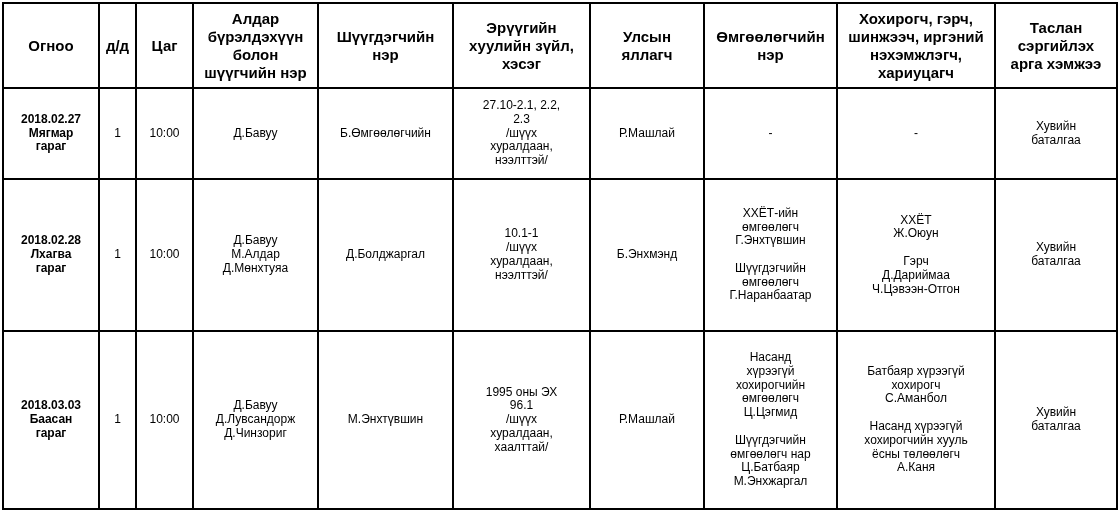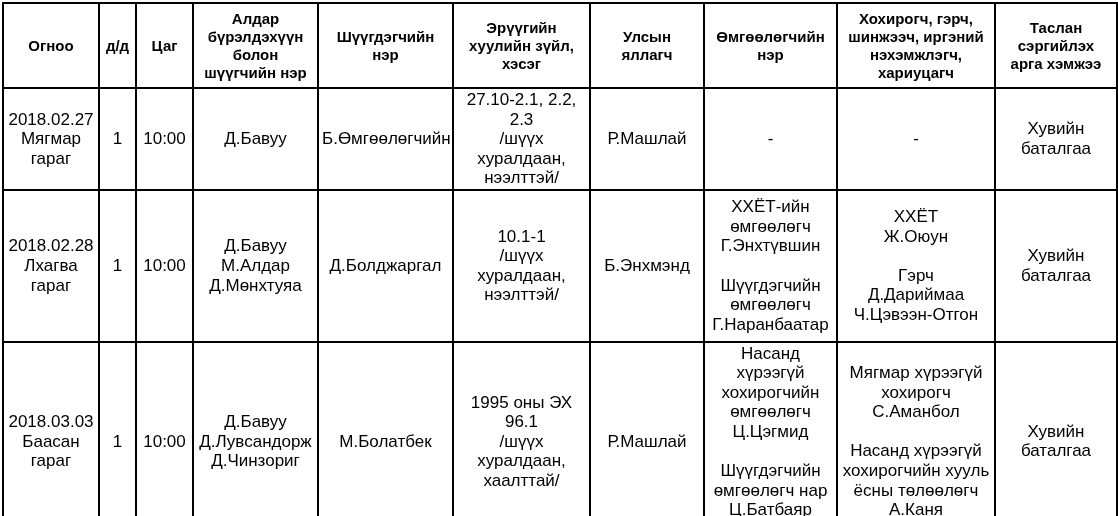--- a/index.html
+++ b/index.html
@@ -33,26 +33,26 @@
     padding: 1px 3px;
     color: #000000;
     background: #ffffff;
   }
   table.schedule th {
     font-size: 15px;
     font-weight: bold;
     line-height: 1.2;
   }
   table.schedule td {
-    font-size: 17px;
+    font-size: 12px;
     font-weight: normal;
     line-height: 1.15;
   }
   table.schedule td.date-cell {
-    font-weight: normal;
+    font-weight: bold;
   }
   tr.header-row   { height: 85px; }
   tr.data-row-0   { height: 91px; }
   tr.data-row-1   { height: 152px; }
   tr.data-row-2   { height: 178px; }
 </style>
 </head>
 <body>
 
 <div class="page">
@@ -149,38 +149,38 @@
       </tr>
       <tr class="data-row-2">
         <td class="date-cell">2018.03.03
 Баасан
 гараг</td>
         <td>1</td>
         <td>10:00</td>
         <td>Д.Бавуу
 Д.Лувсандорж
 Д.Чинзориг</td>
-        <td>М.Болатбек</td>
+        <td>М.Энхтүвшин</td>
         <td>1995 оны ЭХ
 96.1
 /шүүх
 хуралдаан,
 хаалттай/</td>
         <td>Р.Машлай</td>
         <td>Насанд
 хүрээгүй
 хохирогчийн
 өмгөөлөгч
 Ц.Цэгмид
 
 Шүүгдэгчийн
 өмгөөлөгч нар
 Ц.Батбаяр
 М.Энхжаргал</td>
-        <td>Мягмар хүрээгүй
+        <td>Батбаяр хүрээгүй
 хохирогч
 С.Аманбол
 
 Насанд хүрээгүй
 хохирогчийн хууль
 ёсны төлөөлөгч
 А.Каня</td>
         <td>Хувийн
 баталгаа</td>
       </tr>

